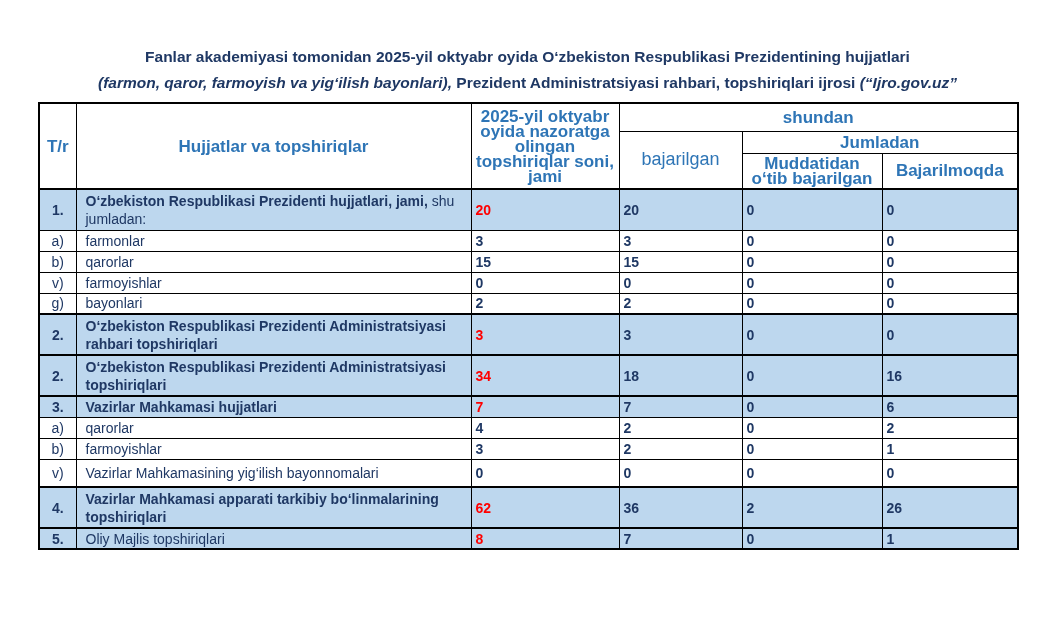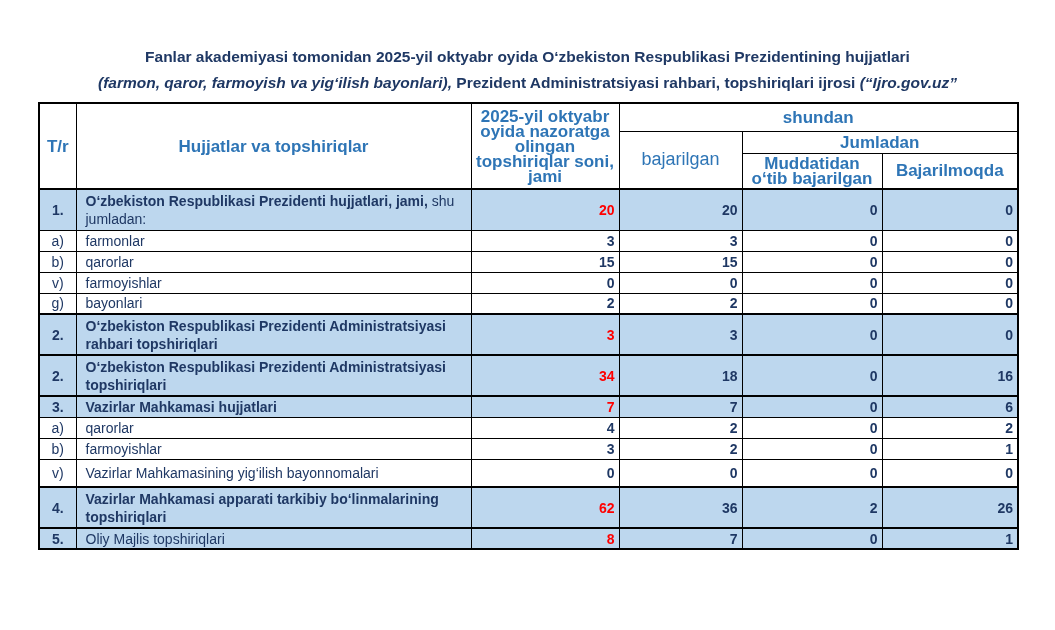--- a/index.html
+++ b/index.html
@@ -57,21 +57,21 @@
   .report-table tbody tr { height: 21px; }
   .report-table tbody tr.tall { height: 41px; }
   .report-table tbody tr.mid  { height: 28px; }
   .report-table tbody tr.hl   { border-top: 2px solid #000; }
   .report-table tbody tr.hl td { background: #BDD7EE; }
 
   td.c-num  { text-align: center; }
   td.c-num.bold { font-weight: bold; }
   td.c-name { text-align: left; padding-left: 9px; line-height: 18px; }
   td.c-name .nb { font-weight: bold; }
-  td.c-val  { text-align: right; font-weight: bold; }
+  td.c-val  { text-align: left; font-weight: bold; }
   td.c-val.red { color: #FF0000; }
 </style>
 </head>
 <body>
 
 <div class="page">
 
   <div class="title-block">
     <div class="t-line"><span>Fanlar akademiyasi tomonidan 2025-yil oktyabr oyida O‘zbekiston Respublikasi Prezidentining hujjatlari</span></div>
     <div class="t-line"><span class="it">(farmon, qaror, farmoyish va yig‘ilish bayonlari),</span><span> Prezident Administratsiyasi rahbari, topshiriqlari ijrosi </span><span class="it">(“Ijro.gov.uz”</span></div>

